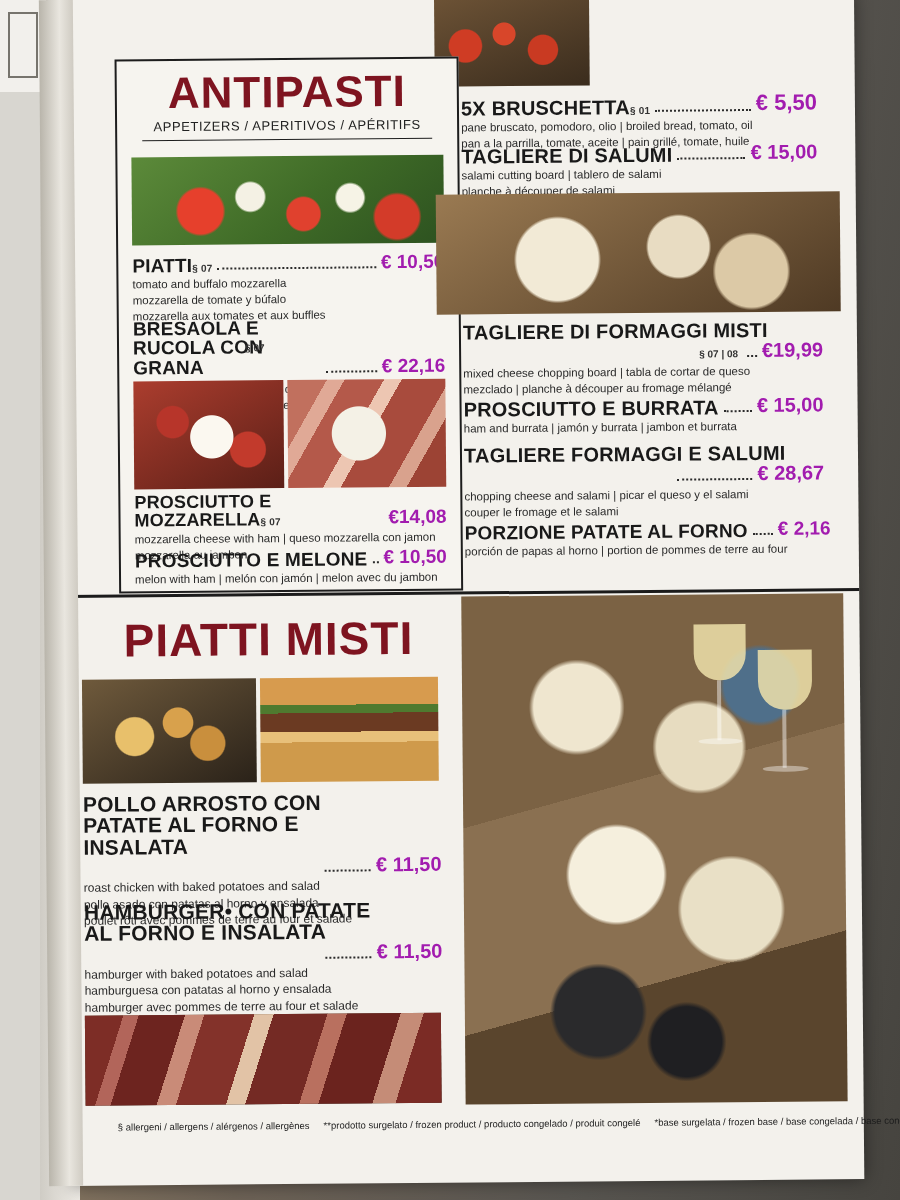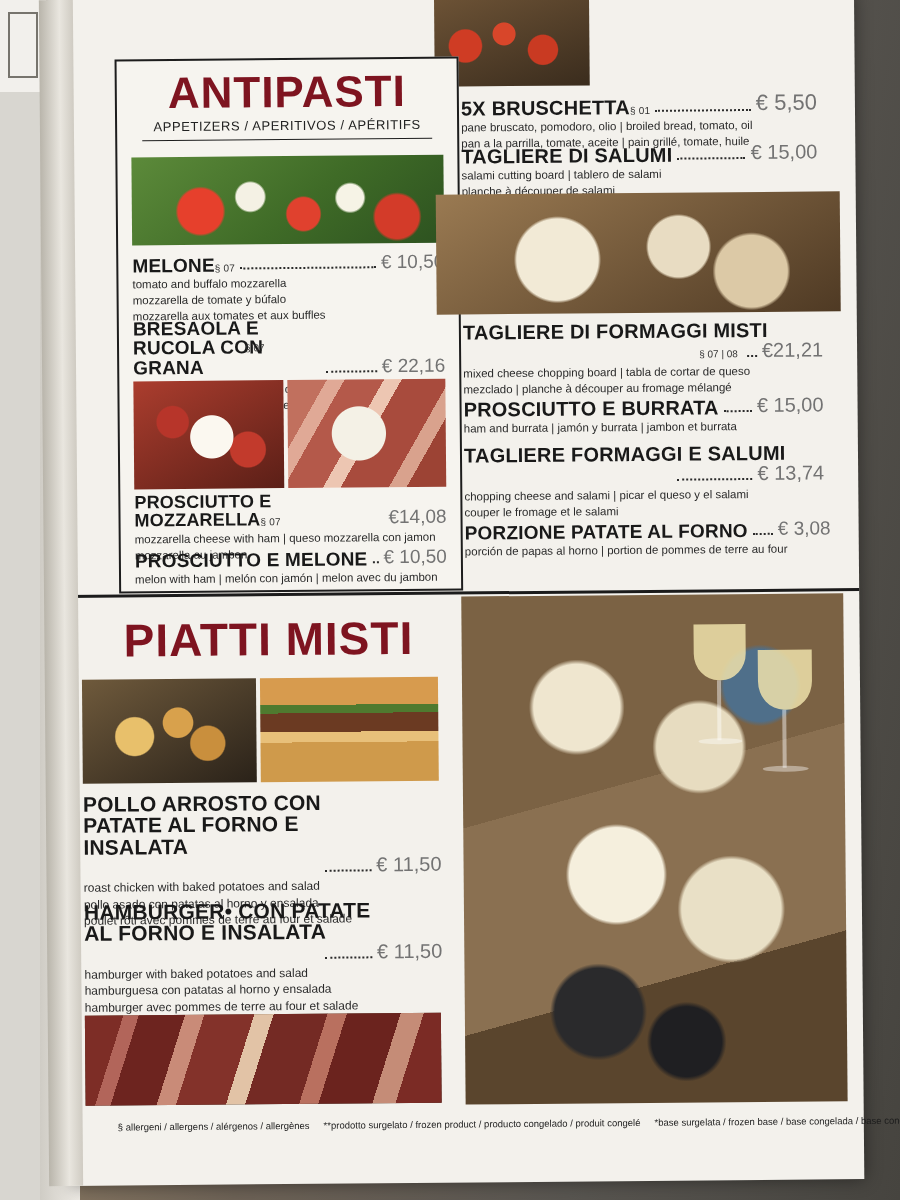--- a/index.html
+++ b/index.html
@@ -19,22 +19,22 @@
   .sheet{position:absolute;left:62px;top:0;width:792px;height:1186px;
      background:#f3f1ec;
      box-shadow:0 0 18px rgba(0,0,0,.45);
      transform:rotate(-0.5deg);transform-origin:top left;}
   .sheet-inner{position:absolute;inset:0;}
   .page-fold{position:absolute;left:-22px;top:0;width:34px;height:1186px;
      background:linear-gradient(90deg,#b9b5ab,#e9e6df 60%,#cfcbc2);transform:rotate(-0.5deg);}
 
   
   .itm-name{font-weight:bold;font-size:19px;letter-spacing:.2px;color:#191919;line-height:1.02;}
-  .sm{font-size:10px;font-weight:normal;color:#333;}
-  .price{font-weight:normal;font-size:19px;color:#737373;white-space:nowrap;}
+  .sm{font-size:10px;font-weight:bold;color:#333;}
+  .price{font-weight:bold;font-size:19px;color:#a21caf;white-space:nowrap;}
   .desc{font-size:11.5px;color:#2a2a2a;line-height:1.22;margin-top:2px;}
   .dots{flex:1;border-bottom:2px dotted #2b2b2b;margin:0 5px 5px 5px;height:11px;}
   .row{display:flex;align-items:flex-end;}
 
   
   .antipasti-box{position:absolute;left:52px;top:60px;width:340px;height:530px;border:2px solid #1d1d1d;background:#f6f4ef;}
   .anti-title{font-family:"Liberation Sans",sans-serif;font-weight:bold;font-size:44px;letter-spacing:1px;
       color:#7e1420;text-align:center;margin-top:10px;line-height:1;}
   .anti-sub{text-align:center;font-size:13px;letter-spacing:.6px;color:#222;margin-top:4px;}
   .anti-sub-line{width:290px;height:1px;background:#1d1d1d;margin:6px auto 0 auto;}
@@ -117,21 +117,21 @@
 
     <div class="antipasti-box">
       <div class="anti-title">ANTIPASTI</div>
       <div class="anti-sub">APPETIZERS / APERITIVOS / APÉRITIFS</div>
       <div class="anti-sub-line"></div>
 
       <div class="ph p-caprese" style="left:14px;top:96px;width:312px;height:88px;"></div>
 
       <div style="position:absolute;left:14px;top:192px;width:312px;">
         <div class="row">
-          <div class="itm-name"><span>MELONE</span><span class="sm">§ 07</span></div>
+          <div class="itm-name"><span>PIATTI</span><span class="sm">§ 07</span></div>
           <div class="dots"></div>
           <div class="price">€ 10,50</div>
         </div>
         <div class="desc">tomato and buffalo mozzarella</div>
         <div class="desc">mozzarella de tomate y búfalo</div>
         <div class="desc">mozzarella aux tomates et aux buffles</div>
       </div>
 
       <div style="position:absolute;left:14px;top:258px;width:312px;">
         <div class="itm-name" style="width:190px;">BRESAOLA E RUCOLA CON GRANA</div>
@@ -189,51 +189,51 @@
     </div>
 
     <div class="ph p-board" style="left:372px;top:198px;width:404px;height:120px;"></div>
 
     <div style="position:absolute;left:398px;top:326px;width:360px;">
       <div class="itm-name" style="font-size:20px;">TAGLIERE DI FORMAGGI MISTI</div>
       <div class="row" style="margin-top:-1px;">
         <div style="width:236px;"></div>
         <div class="sm" style="margin:8px 4px 3px 0;">§ 07 | 08</div>
         <div class="dots"></div>
-        <div class="price" style="font-size:20px;">€21,21</div>
+        <div class="price" style="font-size:20px;">€19,99</div>
       </div>
       <div class="desc">mixed cheese chopping board | tabla de cortar de queso</div>
       <div class="desc">mezclado | planche à découper au fromage mélangé</div>
     </div>
 
     <div style="position:absolute;left:398px;top:400px;width:360px;">
       <div class="row">
         <div class="itm-name" style="font-size:20px;">PROSCIUTTO E BURRATA</div>
         <div class="dots"></div>
         <div class="price" style="font-size:20px;">€ 15,00</div>
       </div>
       <div class="desc">ham and burrata | jamón y burrata | jambon et burrata</div>
     </div>
 
     <div style="position:absolute;left:398px;top:449px;width:360px;">
       <div class="itm-name" style="font-size:20px;">TAGLIERE FORMAGGI E SALUMI</div>
       <div class="row" style="margin-top:-1px;">
         <div style="width:208px;"></div>
         <div class="dots"></div>
-        <div class="price" style="font-size:20px;">€ 13,74</div>
+        <div class="price" style="font-size:20px;">€ 28,67</div>
       </div>
       <div class="desc">chopping cheese and salami | picar el queso y el salami</div>
       <div class="desc">couper le fromage et le salami</div>
     </div>
 
     <div style="position:absolute;left:398px;top:524px;width:366px;">
       <div class="row">
         <div class="itm-name" style="font-size:19px;">PORZIONE PATATE AL FORNO</div>
         <div class="dots"></div>
-        <div class="price" style="font-size:19px;">€ 3,08</div>
+        <div class="price" style="font-size:19px;">€ 2,16</div>
       </div>
       <div class="desc">porción de papas al horno | portion de pommes de terre au four</div>
     </div>
 
     <div class="divider"></div>
 
     <div class="piatti-title">PIATTI MISTI</div>
 
     <div class="ph p-chicken" style="left:14px;top:680px;width:174px;height:104px;"></div>
     <div class="ph p-burger" style="left:192px;top:680px;width:178px;height:104px;"></div>

